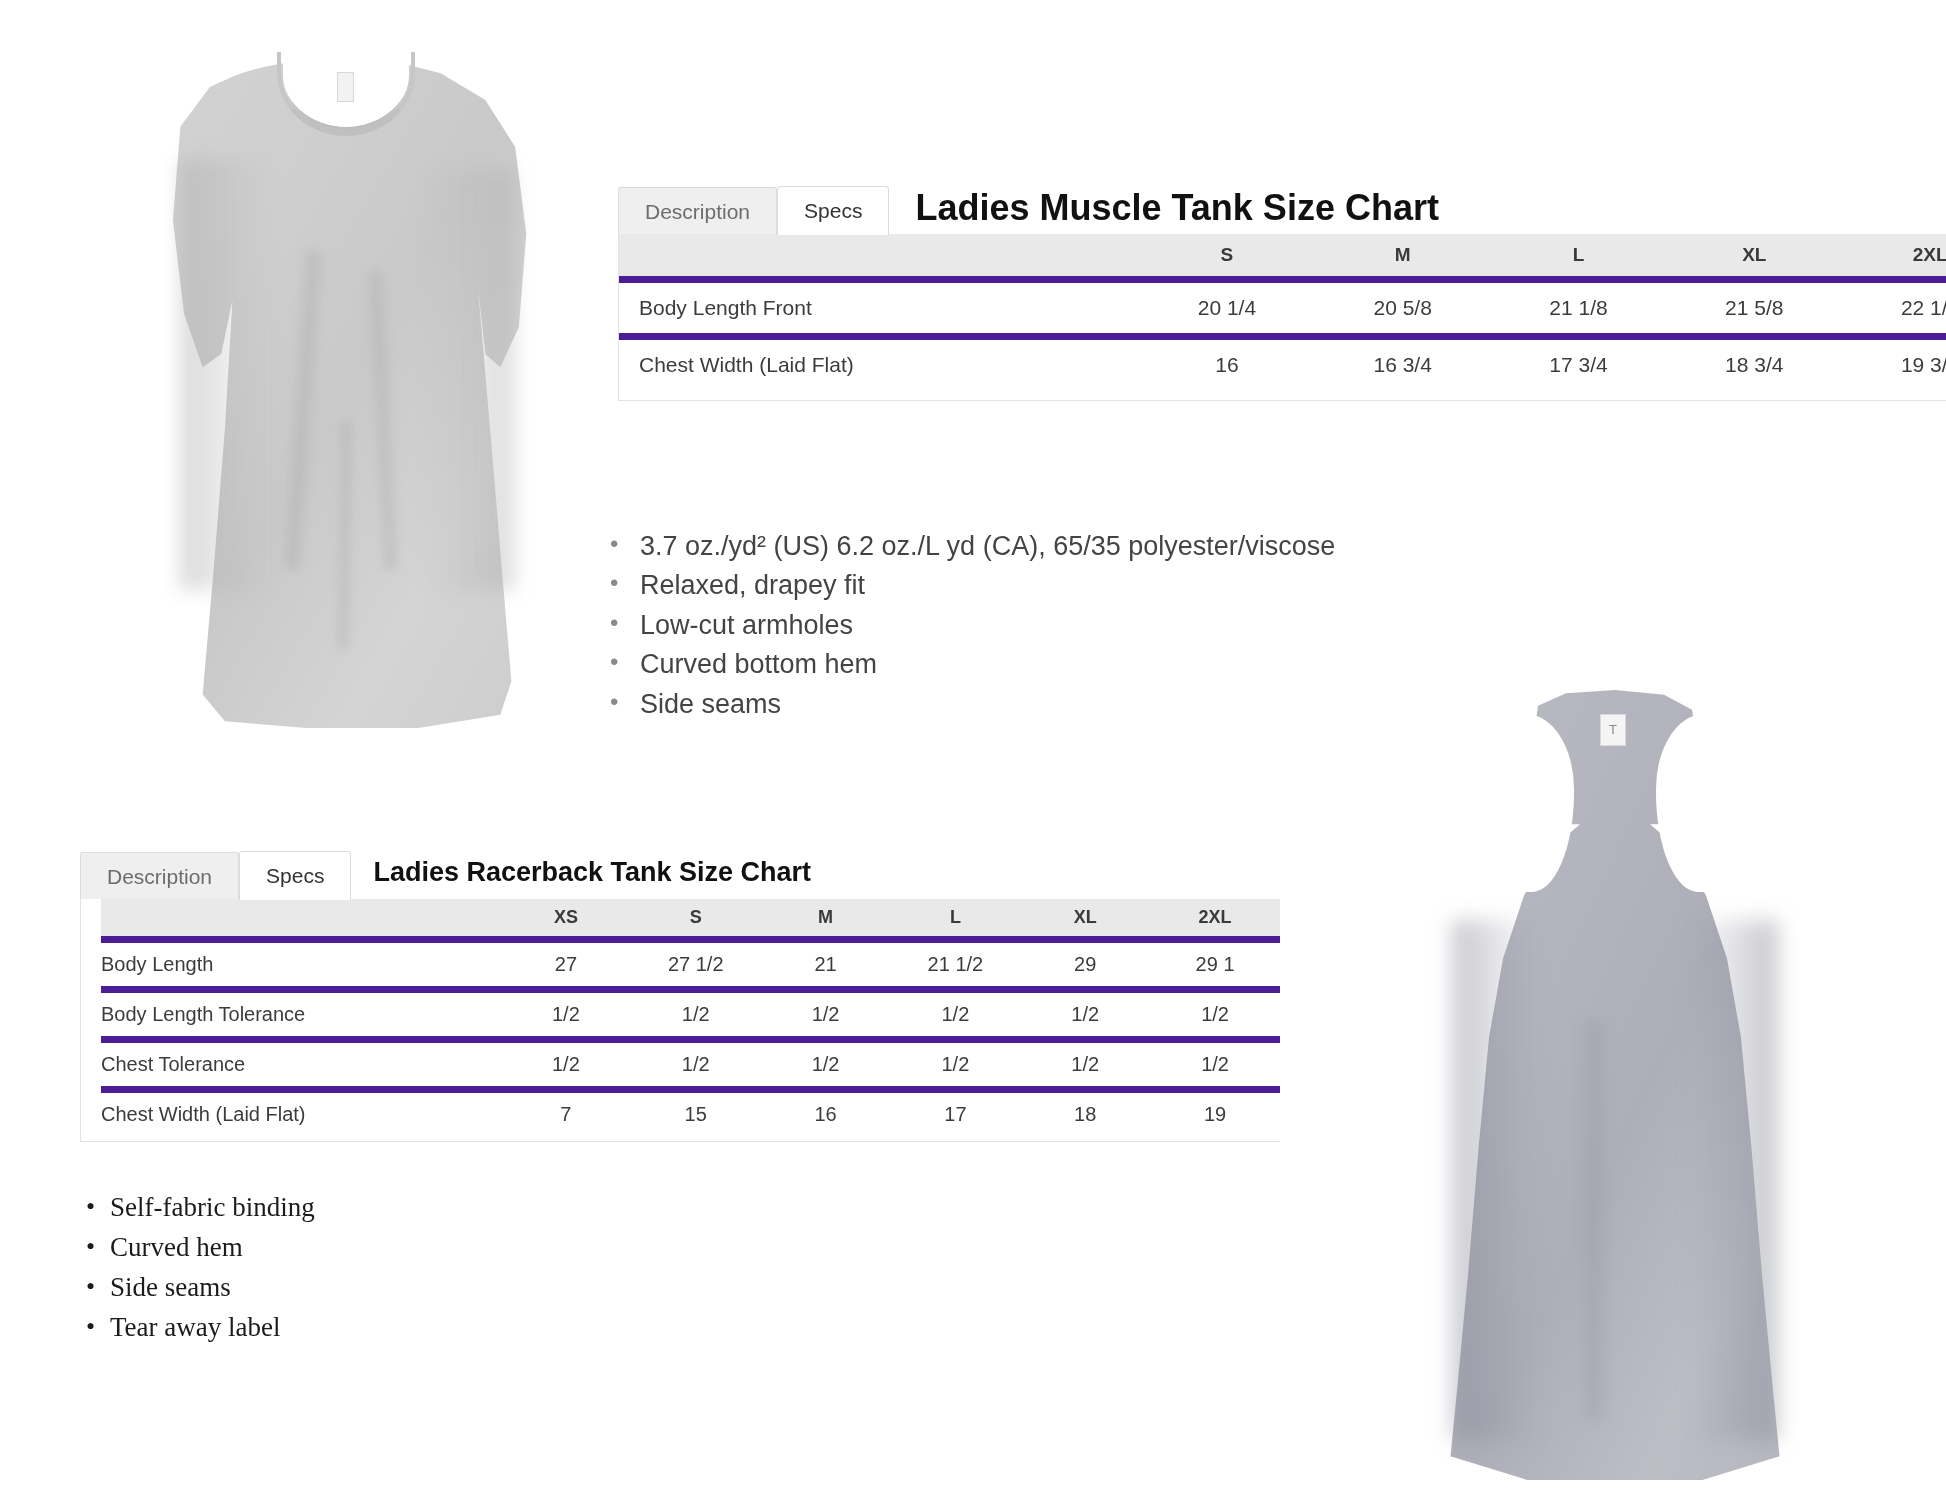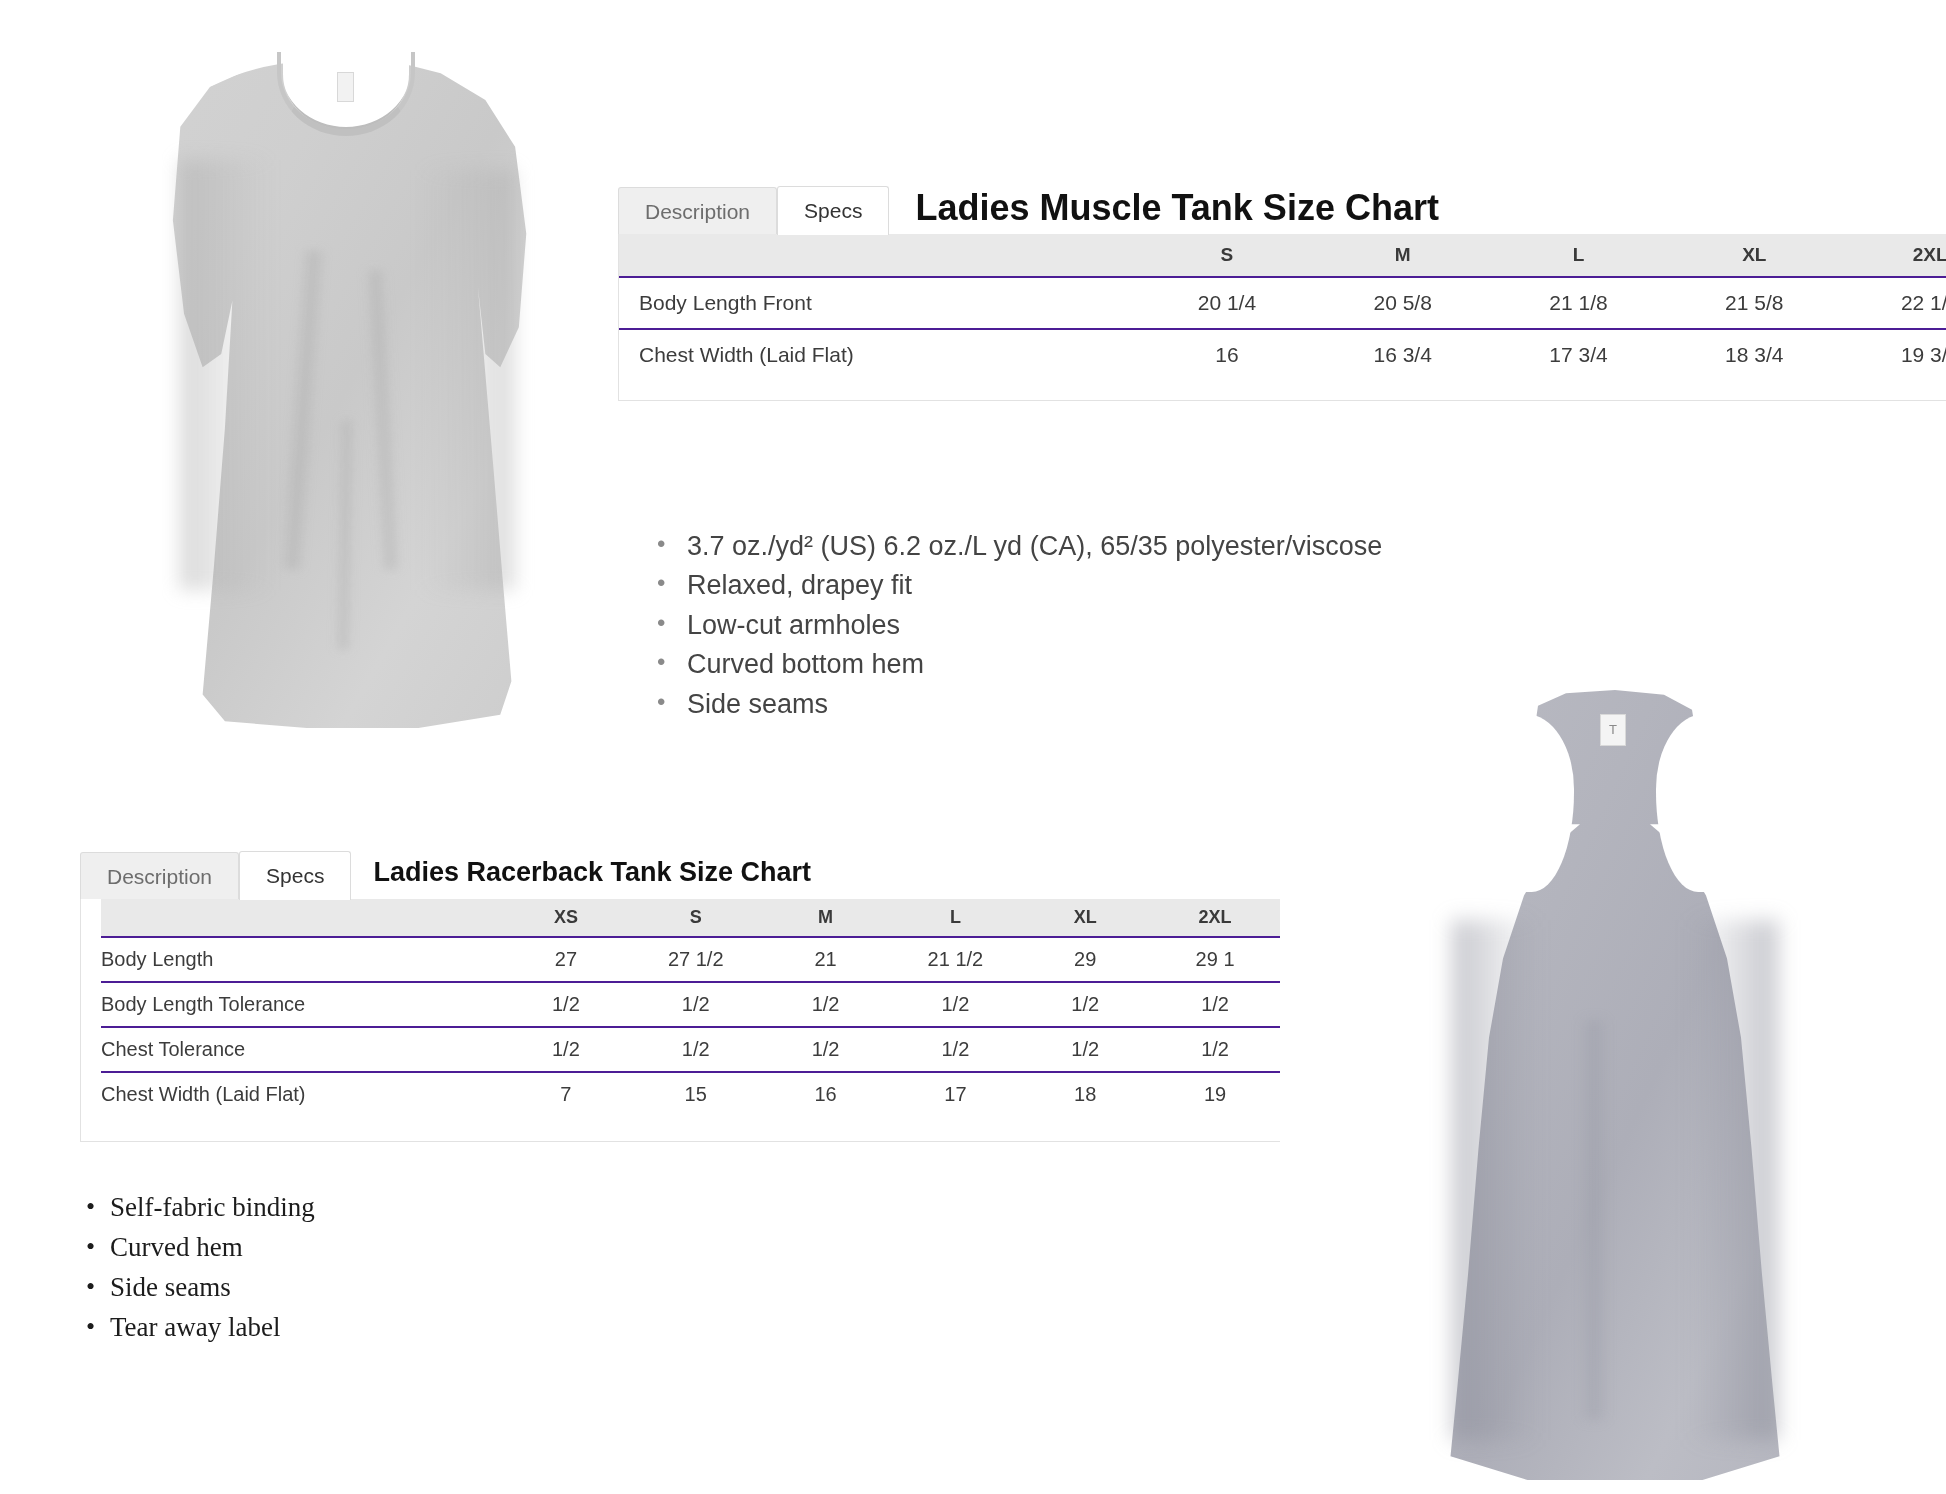--- a/index.html
+++ b/index.html
@@ -233,21 +233,21 @@
     border: none;
   }
   table.size-table th.rowhead {
     text-align: left;
   }
   table.size-table td {
     font-size: 21px;
     color: #3c3c3c;
     padding: 13px 0;
     text-align: center;
-    border-top: 2px solid #4c1d95;
+    border-top: 7px solid #4c1d95;
   }
   table.size-table td.rowhead {
     text-align: left;
     padding-left: 14px;
   }
   .table-wrap {
     border: 1px solid #e2e2e2;
     border-top: none;
     background: #fff;
     overflow: hidden;
@@ -296,21 +296,21 @@
     padding-left: 44px;
     color: #444444;
   }
   .bullets li::before {
     content: "•";
     position: absolute;
     left: 14px;
     color: #8a8a8a;
   }
   #muscle-bullets {
-    left: 643px;
+    left: 596px;
     top: 527px;
     font-size: 27px;
     line-height: 1.46;
   }
   #muscle-bullets li::before { font-size: 24px; top: -1px; }
 
   #racer-bullets {
     left: 78px;
     top: 1188px;
     font-family: "Liberation Serif", serif;

